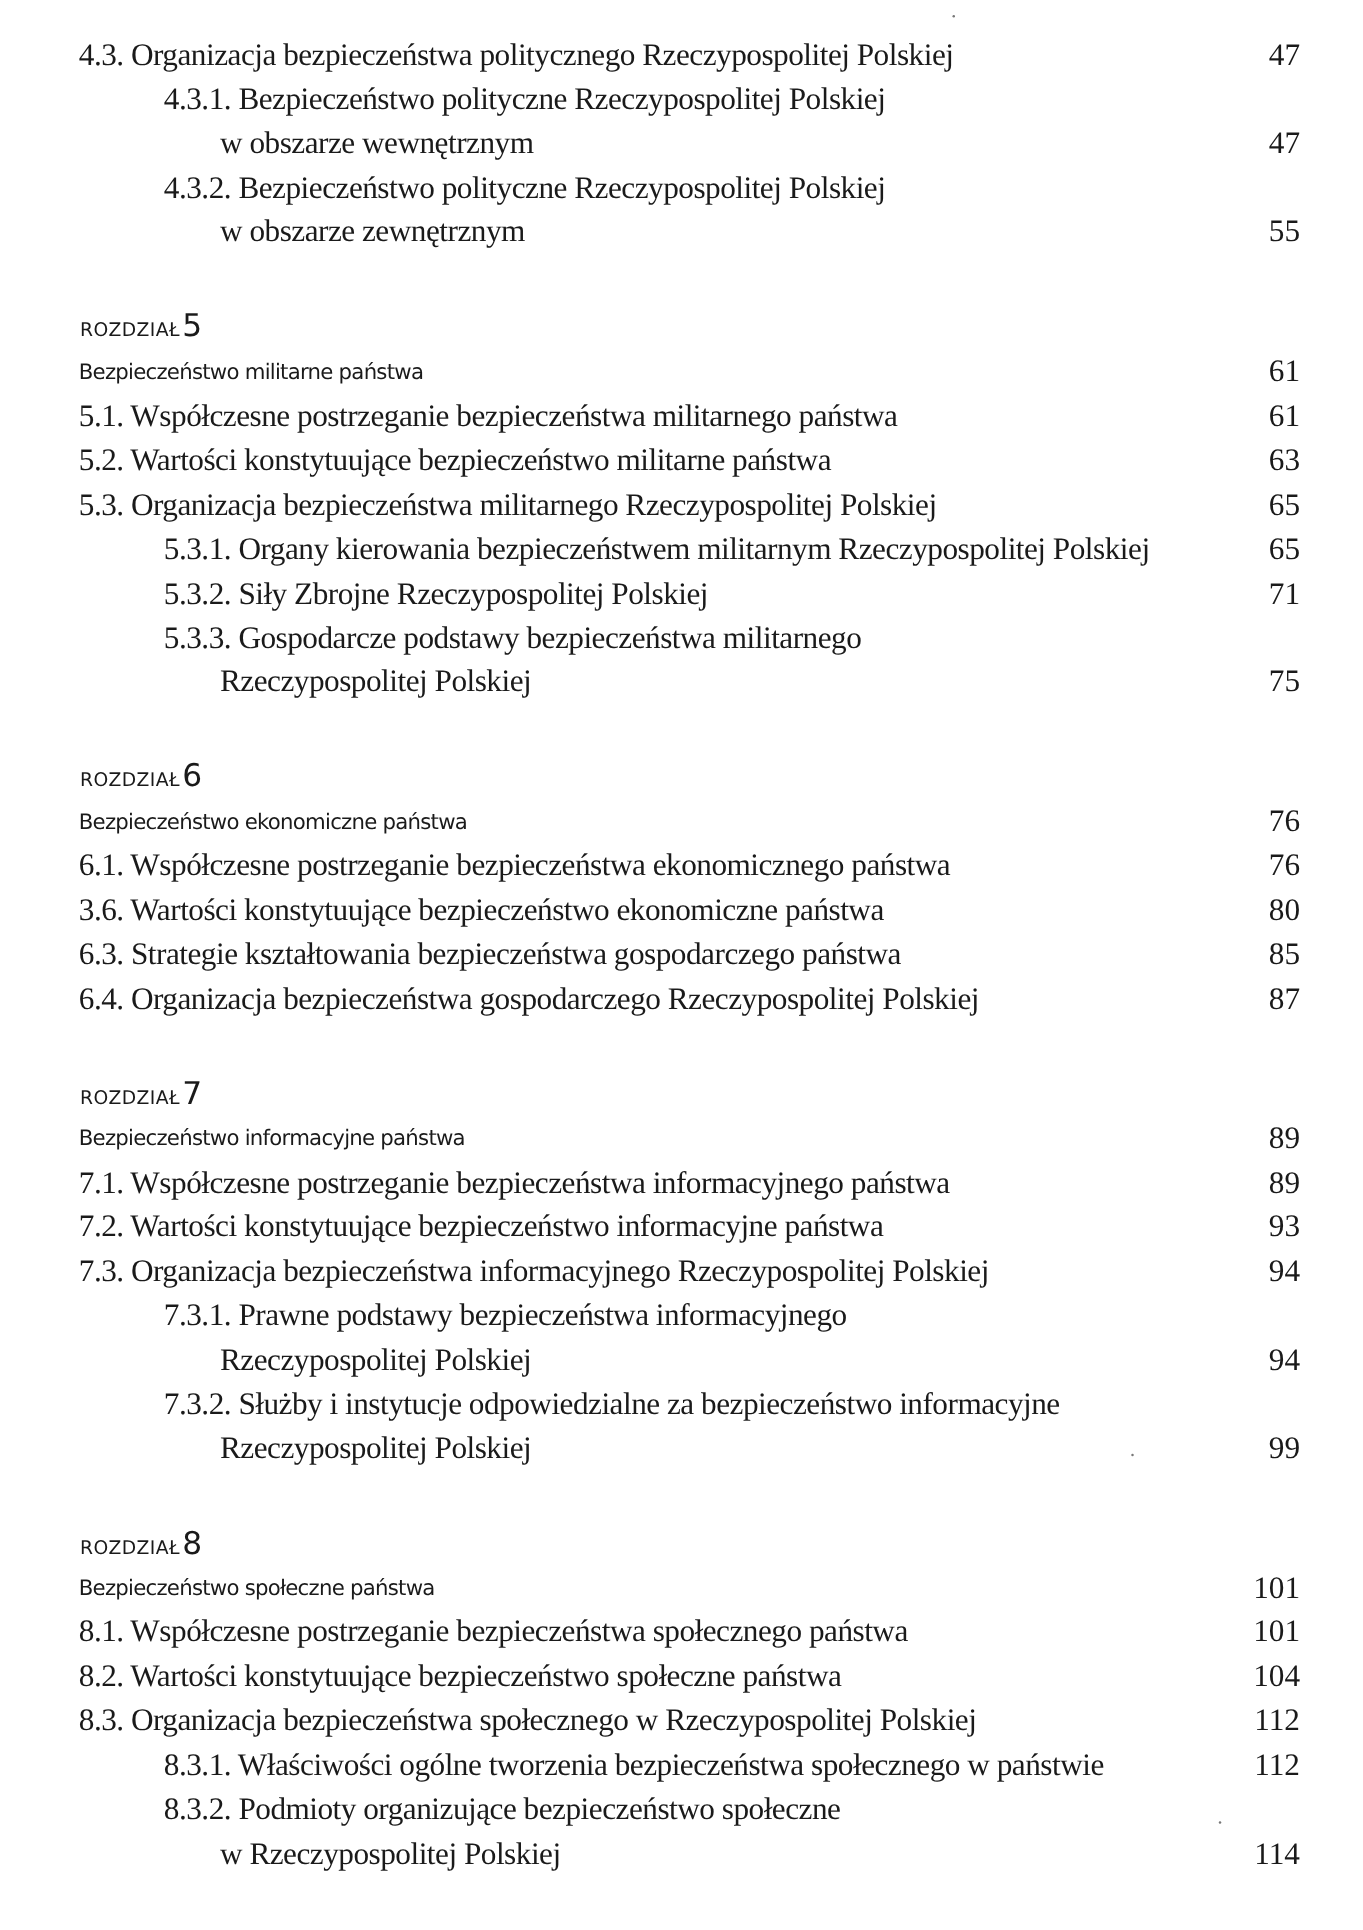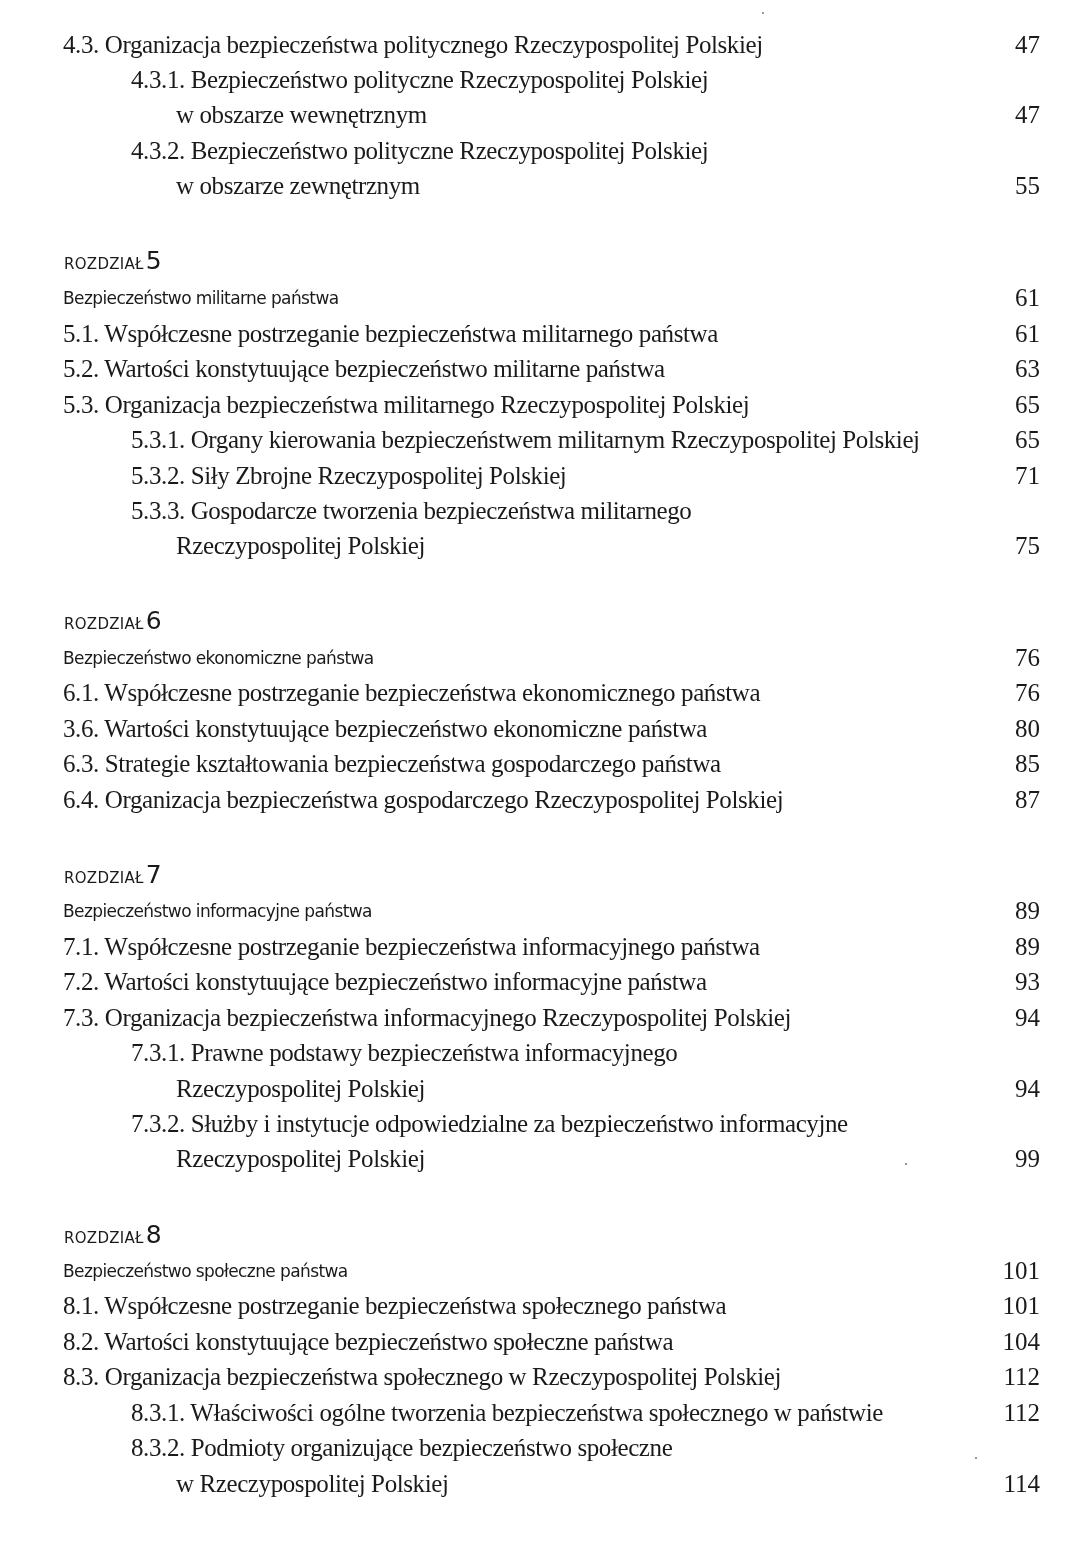--- a/index.html
+++ b/index.html
@@ -63,21 +63,21 @@
   </div>
   <div class="row" style="top:422px">
     <span class="txt l2">5.3.1. Organy kierowania bezpieczeństwem militarnym Rzeczypospolitej Polskiej</span>
     <span class="num">65</span>
   </div>
   <div class="row" style="top:458px">
     <span class="txt l2">5.3.2. Siły Zbrojne Rzeczypospolitej Polskiej</span>
     <span class="num">71</span>
   </div>
   <div class="row" style="top:493px">
-    <span class="txt l2">5.3.3. Gospodarcze tworzenia bezpieczeństwa militarnego</span>
+    <span class="txt l2">5.3.3. Gospodarcze podstawy bezpieczeństwa militarnego</span>
     <span class="num"></span>
   </div>
   <div class="row" style="top:528px">
     <span class="txt l3">Rzeczypospolitej Polskiej</span>
     <span class="num">75</span>
   </div>
 
   <div class="chap-label" style="top:606px">
     <span>ROZDZIAŁ</span><span class="cn">6</span>
   </div>

